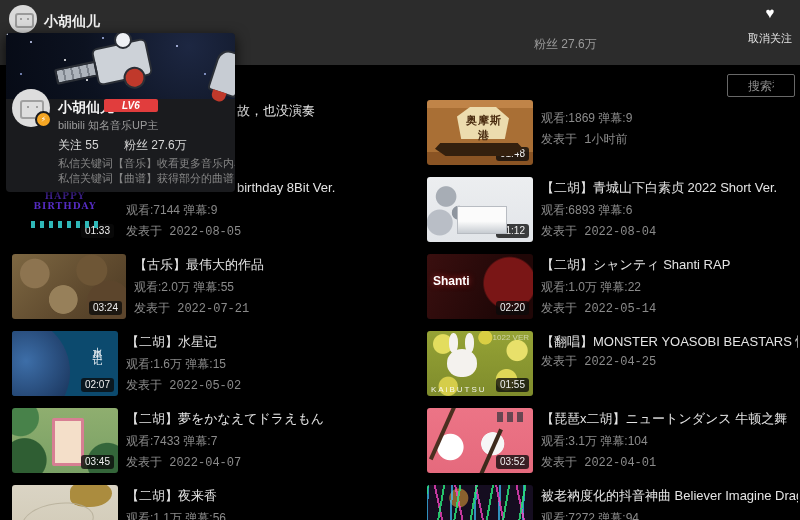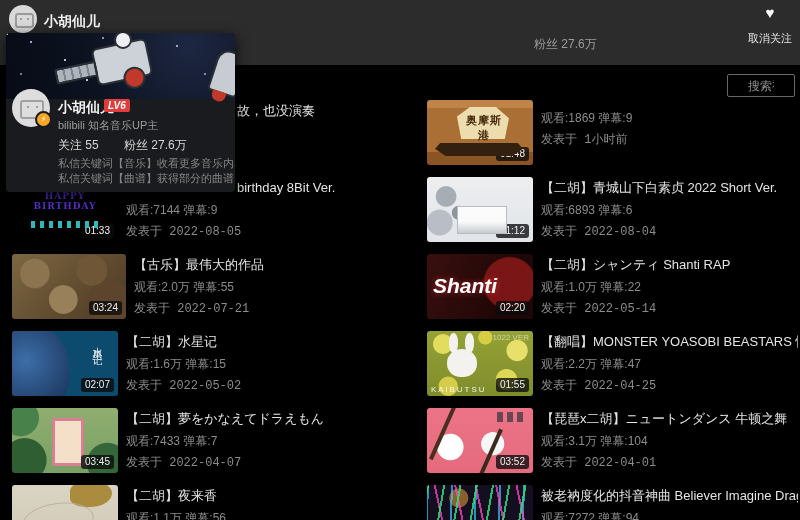--- a/index.html
+++ b/index.html
@@ -46,21 +46,21 @@
   .rocket{position:absolute;right:-8px;top:18px;width:26px;height:40px;background:#c7ccd3;
         border:2px solid #2b2f36;border-radius:12px 12px 4px 4px;transform:rotate(18deg);}
   .rocket::after{content:'';position:absolute;left:4px;bottom:-10px;width:14px;height:10px;background:#c0392b;border-radius:0 0 6px 6px;}
   .card-avatar{position:absolute;left:6px;top:56px;width:38px;height:38px;border-radius:50%;
         background:#dddddd;overflow:visible;z-index:2;}
   .card-avatar .tvface{border-color:#a0a0a0;}
   .verify-badge{position:absolute;right:-2px;bottom:-1px;width:13px;height:13px;border-radius:50%;
         background:#f5a623;border:2px solid #1a1b1e;color:#fff;font-size:8px;line-height:13px;text-align:center;}
   .card-name{position:absolute;left:52px;top:66px;font-size:14px;font-weight:bold;color:#f2f2f2;}
   .lv-badge{position:absolute;left:98px;top:66px;font-size:10px;font-weight:bold;color:#fff;
-        padding:1px 4px;border-radius:2px;font-style:italic;}
+        padding:1px 18px;border-radius:2px;font-style:italic;}
   .card-verify{position:absolute;left:52px;top:85px;font-size:11px;color:#9d9d9d;}
   .card-stats{position:absolute;left:52px;top:104px;font-size:12px;color:#d6d6d6;}
   .card-stats .gap{display:inline-block;width:22px;}
   .card-sig1{position:absolute;left:52px;top:123px;font-size:11px;color:#868686;white-space:nowrap;}
   .card-sig2{position:absolute;left:52px;top:138px;font-size:11px;color:#868686;white-space:nowrap;}
 
   
   .col{position:absolute;top:100px;}
   .col-left{left:12px;width:404px;}
   .col-right{left:427px;width:371px;}
@@ -120,22 +120,22 @@
   .v-r2 .v-thumb{background:
         radial-gradient(circle at 18% 30%,#a7adb5 0 10%,transparent 11%),
         radial-gradient(circle at 30% 55%,#8e959e 0 8%,transparent 9%),
         radial-gradient(circle at 12% 70%,#b9bec6 0 12%,transparent 13%),
         linear-gradient(#eceef0,#e2e5e9);}
   .v-r2 .v-thumb::after{content:'';position:absolute;left:30px;bottom:8px;width:48px;height:26px;
         background:linear-gradient(#fbfbfb 55%,#c7ccd2);border:1px solid #b8bcc2;}
   .v-r3 .v-thumb{background:
         radial-gradient(circle at 78% 45%,#7a1616 0 28%,transparent 30%),
         linear-gradient(115deg,#3a0f0f,#200707 70%);}
-  .v-r3 .v-thumb-text{left:6px;top:20px;color:#ffffff;font-size:21px;font-weight:bold;
-        text-shadow:0 0 6px rgba(255,60,60,.6);font-style:italic;}
+  .v-r3 .v-thumb-text{left:6px;top:20px;color:#ffffff;font-size:12px;font-weight:bold;
+        text-shadow:0 0 6px rgba(255,60,60,.6);}
   .v-r4 .v-thumb{background:
         radial-gradient(circle at 15% 20%,#e3dd5e 0 9%,transparent 10%),
         radial-gradient(circle at 55% 10%,#d9ce43 0 8%,transparent 9%),
         radial-gradient(circle at 85% 30%,#e8e06a 0 10%,transparent 11%),
         radial-gradient(circle at 40% 55%,#cdc23e 0 9%,transparent 10%),
         radial-gradient(circle at 75% 75%,#dfd857 0 11%,transparent 12%),
         radial-gradient(circle at 20% 85%,#d5cd4a 0 9%,transparent 10%),
         linear-gradient(#95a235,#7f8c2c);}
   .v-r4 .v-thumb::before{content:'';position:absolute;left:20px;top:18px;width:30px;height:28px;
         background:#f4f2ee;border-radius:50% 50% 46% 46%;z-index:1;}
@@ -292,21 +292,20 @@
   </div>
 
   <div class="v-item v-r4">
     <div class="v-thumb">
       <span class="v-thumb-text">KAiBUTSU</span>
       <span class="v-thumb-text2">1022 VER</span>
       <span class="v-duration">01:55</span>
     </div>
     <div class="v-info">
       <div class="v-title">【翻唱】MONSTER YOASOBI BEASTARS 怪物【Kaibutsu】</div>
-      <div class="v-views">观看:2.2万 弹幕:47</div>
       <div class="v-date">发表于 2022-04-25</div>
     </div>
   </div>
 
   <div class="v-item v-r5">
     <div class="v-thumb">
 
       <span class="v-duration">03:52</span>
     </div>
     <div class="v-info">

